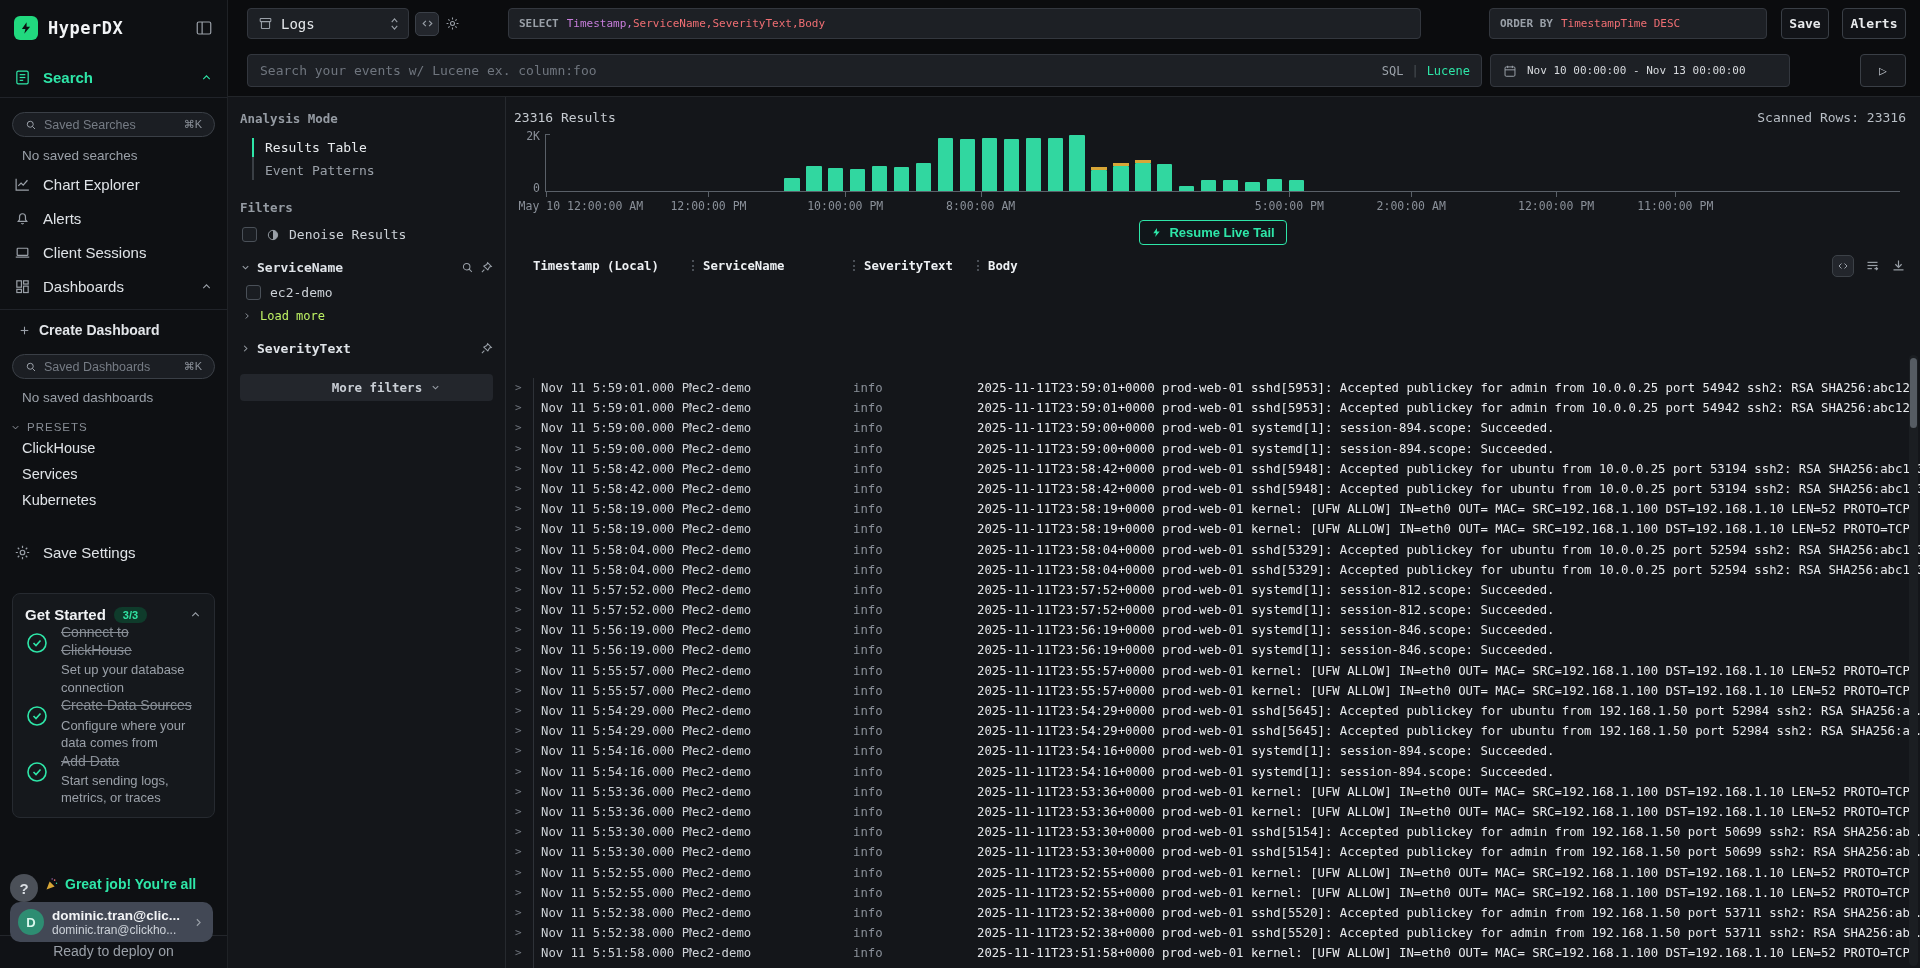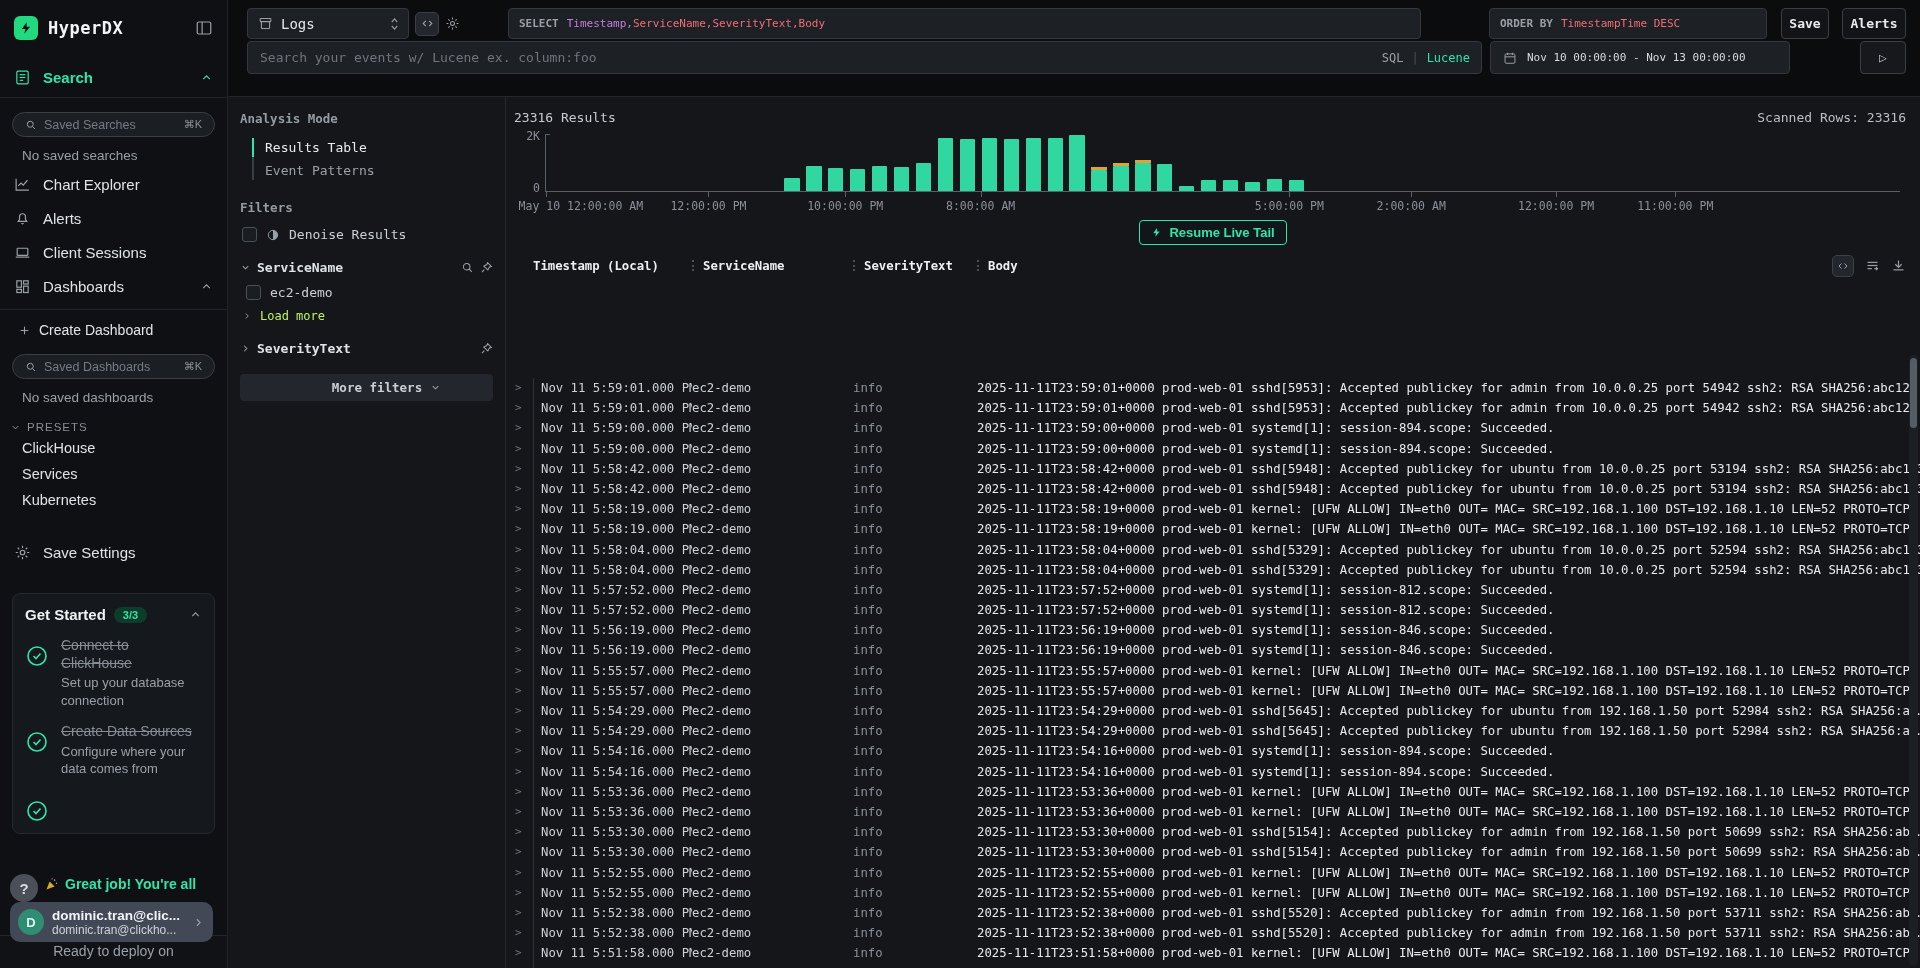--- a/index.html
+++ b/index.html
@@ -24,34 +24,34 @@
   .nav-item.active .icon { color:#2ee6a8; }
   .nav-search { margin-top:24px; border-bottom:1px solid #202329; padding-bottom:6px; }
   .side-section { padding:10px 12px 0 12px; }
   .pill { display:flex; align-items:center; gap:7px; height:25px; border-radius:14px;
           background:#1b1e23; border:1px solid #3a3f46; padding:0 12px; margin:4px 0 0 0; }
   .pill .ph { flex:1; font-size:12.5px; color:#767c85; }
   .pill .kbd { font-size:11px; color:#8b9199; }
   .muted-line { font-size:13.5px; color:#9aa0a8; padding:11px 0 4px 10px; }
   .divider { border-bottom:1px solid #202329; margin-top:6px; }
   .create-dash { display:flex; align-items:center; gap:8px; font-size:14px; color:#e2e5e9;
-                 padding:12px 0 2px 18px; cursor:pointer; }
+                 padding:12px 0 2px 18px; cursor:pointer;font-weight:bold; }
   .presets-row { display:flex; align-items:center; gap:6px; padding:12px 0 2px 10px;
                  font-size:11.5px; letter-spacing:1px; color:#878d95; }
   .preset-item { font-size:14.5px; color:#dfe3e7; padding:5px 0 5px 22px; cursor:pointer; }
   .team-settings { margin-top:22px; }
 
   .gs-card { margin:24px 12px 0 12px; background:#15181c; border:1px solid #262a30;
              border-radius:8px; padding:12px 12px 10px 12px; }
   .gs-title-row { display:flex; align-items:center; gap:8px; }
   .gs-title { font-size:15px; font-weight:bold; color:#f0f2f4; }
   .gs-badge { font-size:11px; font-weight:bold; color:#31e3a3; background:#0f3b2b;
               border-radius:10px; padding:2px 9px; }
   .gs-title-row .icon { margin-left:auto; }
-  .gs-item { display:flex; gap:10px; margin-top:13px; }
+  .gs-item { display:flex; gap:10px; }
   .gs-check { flex:0 0 26px; padding-top:8px; }
   .gs-item-title { font-size:14px; color:#878d95; text-decoration:line-through; line-height:1.3; }
   .gs-item-desc { font-size:13px; color:#9aa0a8; line-height:1.35; margin-top:2px; }
 
   .help-fab { position:absolute; left:10px; bottom:66px; width:28px; height:28px; border-radius:50%;
               background:#4b5058; color:#d9dde2; font-size:15px; font-weight:bold; display:flex;
               align-items:center; justify-content:center; z-index:3; cursor:pointer; }
   .congrats { position:absolute; left:44px; bottom:76px; font-size:14px; font-weight:bold;
               color:#2ee6a8; display:flex; gap:6px; align-items:center; white-space:nowrap; }
   .user-chip { position:absolute; left:10px; right:14px; bottom:26px; height:40px; background:#424855;
@@ -62,21 +62,21 @@
   .user-names { flex:1; min-width:0; }
   .user-name { font-size:13.5px; font-weight:bold; color:#f2f4f6; white-space:nowrap; overflow:hidden; }
   .user-email { font-size:12px; color:#cdd2d9; white-space:nowrap; overflow:hidden; }
   .bottom-note { position:absolute; left:0; right:0; bottom:0; border-top:1px solid #23262b;
                  padding:7px 0 9px 0; text-align:center; font-size:14px; color:#9aa0a8; background:#101216; }
 
   
   .main { position:absolute; left:228px; top:0; right:0; bottom:0; background:#14161a; }
   .topbar { height:97px; background:#0b0c0e; border-bottom:1px solid #222529; padding:8px 14px 0 19px; }
   .row1 { display:flex; align-items:center; height:31px; }
-  .row2 { display:flex; align-items:center; height:19px; margin-top:9px; }
+  .row2 { display:flex; align-items:center; height:19px; margin-top:22px; }
   .input-box { background:#1d2025; border:1px solid #33373e; border-radius:4px; height:31px;
                display:flex; align-items:center; font-family:"DejaVu Sans Mono", monospace; font-size:11px; }
   .src-select { width:162px; padding:0 8px 0 10px; gap:8px; color:#e4e7ea; font-size:14px; cursor:pointer; }
   .src-select .lbl { flex:1; }
   .iconbtn { margin-left:6px; cursor:pointer; color:#9aa0a8; }
   .iconbtn.boxed { width:24px; height:24px; border:1px solid #3b4048; background:#23262c;
                    border-radius:5px; display:flex; align-items:center; justify-content:center; }
   .select-input { flex:1; margin-left:48px; padding:0 10px; white-space:nowrap; overflow:hidden; cursor:text; }
   .kw { color:#9aa0a8; font-weight:bold; margin-right:8px; }
   .code-purple { color:#c77ddb; }
@@ -337,20 +337,24 @@
         <div class="gs-item-title">Create Data Sources</div>
         <div class="gs-item-desc">Configure where your data comes from</div>
       </span>
     </div>
     <div class="gs-item">
       <span class="gs-check">
         <svg width="24" height="24" viewBox="0 0 24 24" fill="none" stroke="#2ee6a8" stroke-width="1.6">
             <circle cx="12" cy="12" r="9"></circle>
             <polyline points="8.5,12 11,14.5 15.5,9.5"></polyline>
           </svg>
+      </span>
+      <span>
+        <div class="gs-item-title">Add Data</div>
+        <div class="gs-item-desc">Start sending logs, metrics, or traces</div>
       </span>
     </div>
   </div>
 
   <div class="congrats">
     <svg width="15" height="15" viewBox="0 0 24 24">
         <path d="M4 20l5-13 8 8-13 5z" fill="#d7a637"></path>
         <circle cx="17" cy="5" r="1.3" fill="#ef6e73"></circle>
         <circle cx="20" cy="10" r="1.1" fill="#2ee6a8"></circle>
         <circle cx="13" cy="3" r="1" fill="#c77ddb"></circle>

